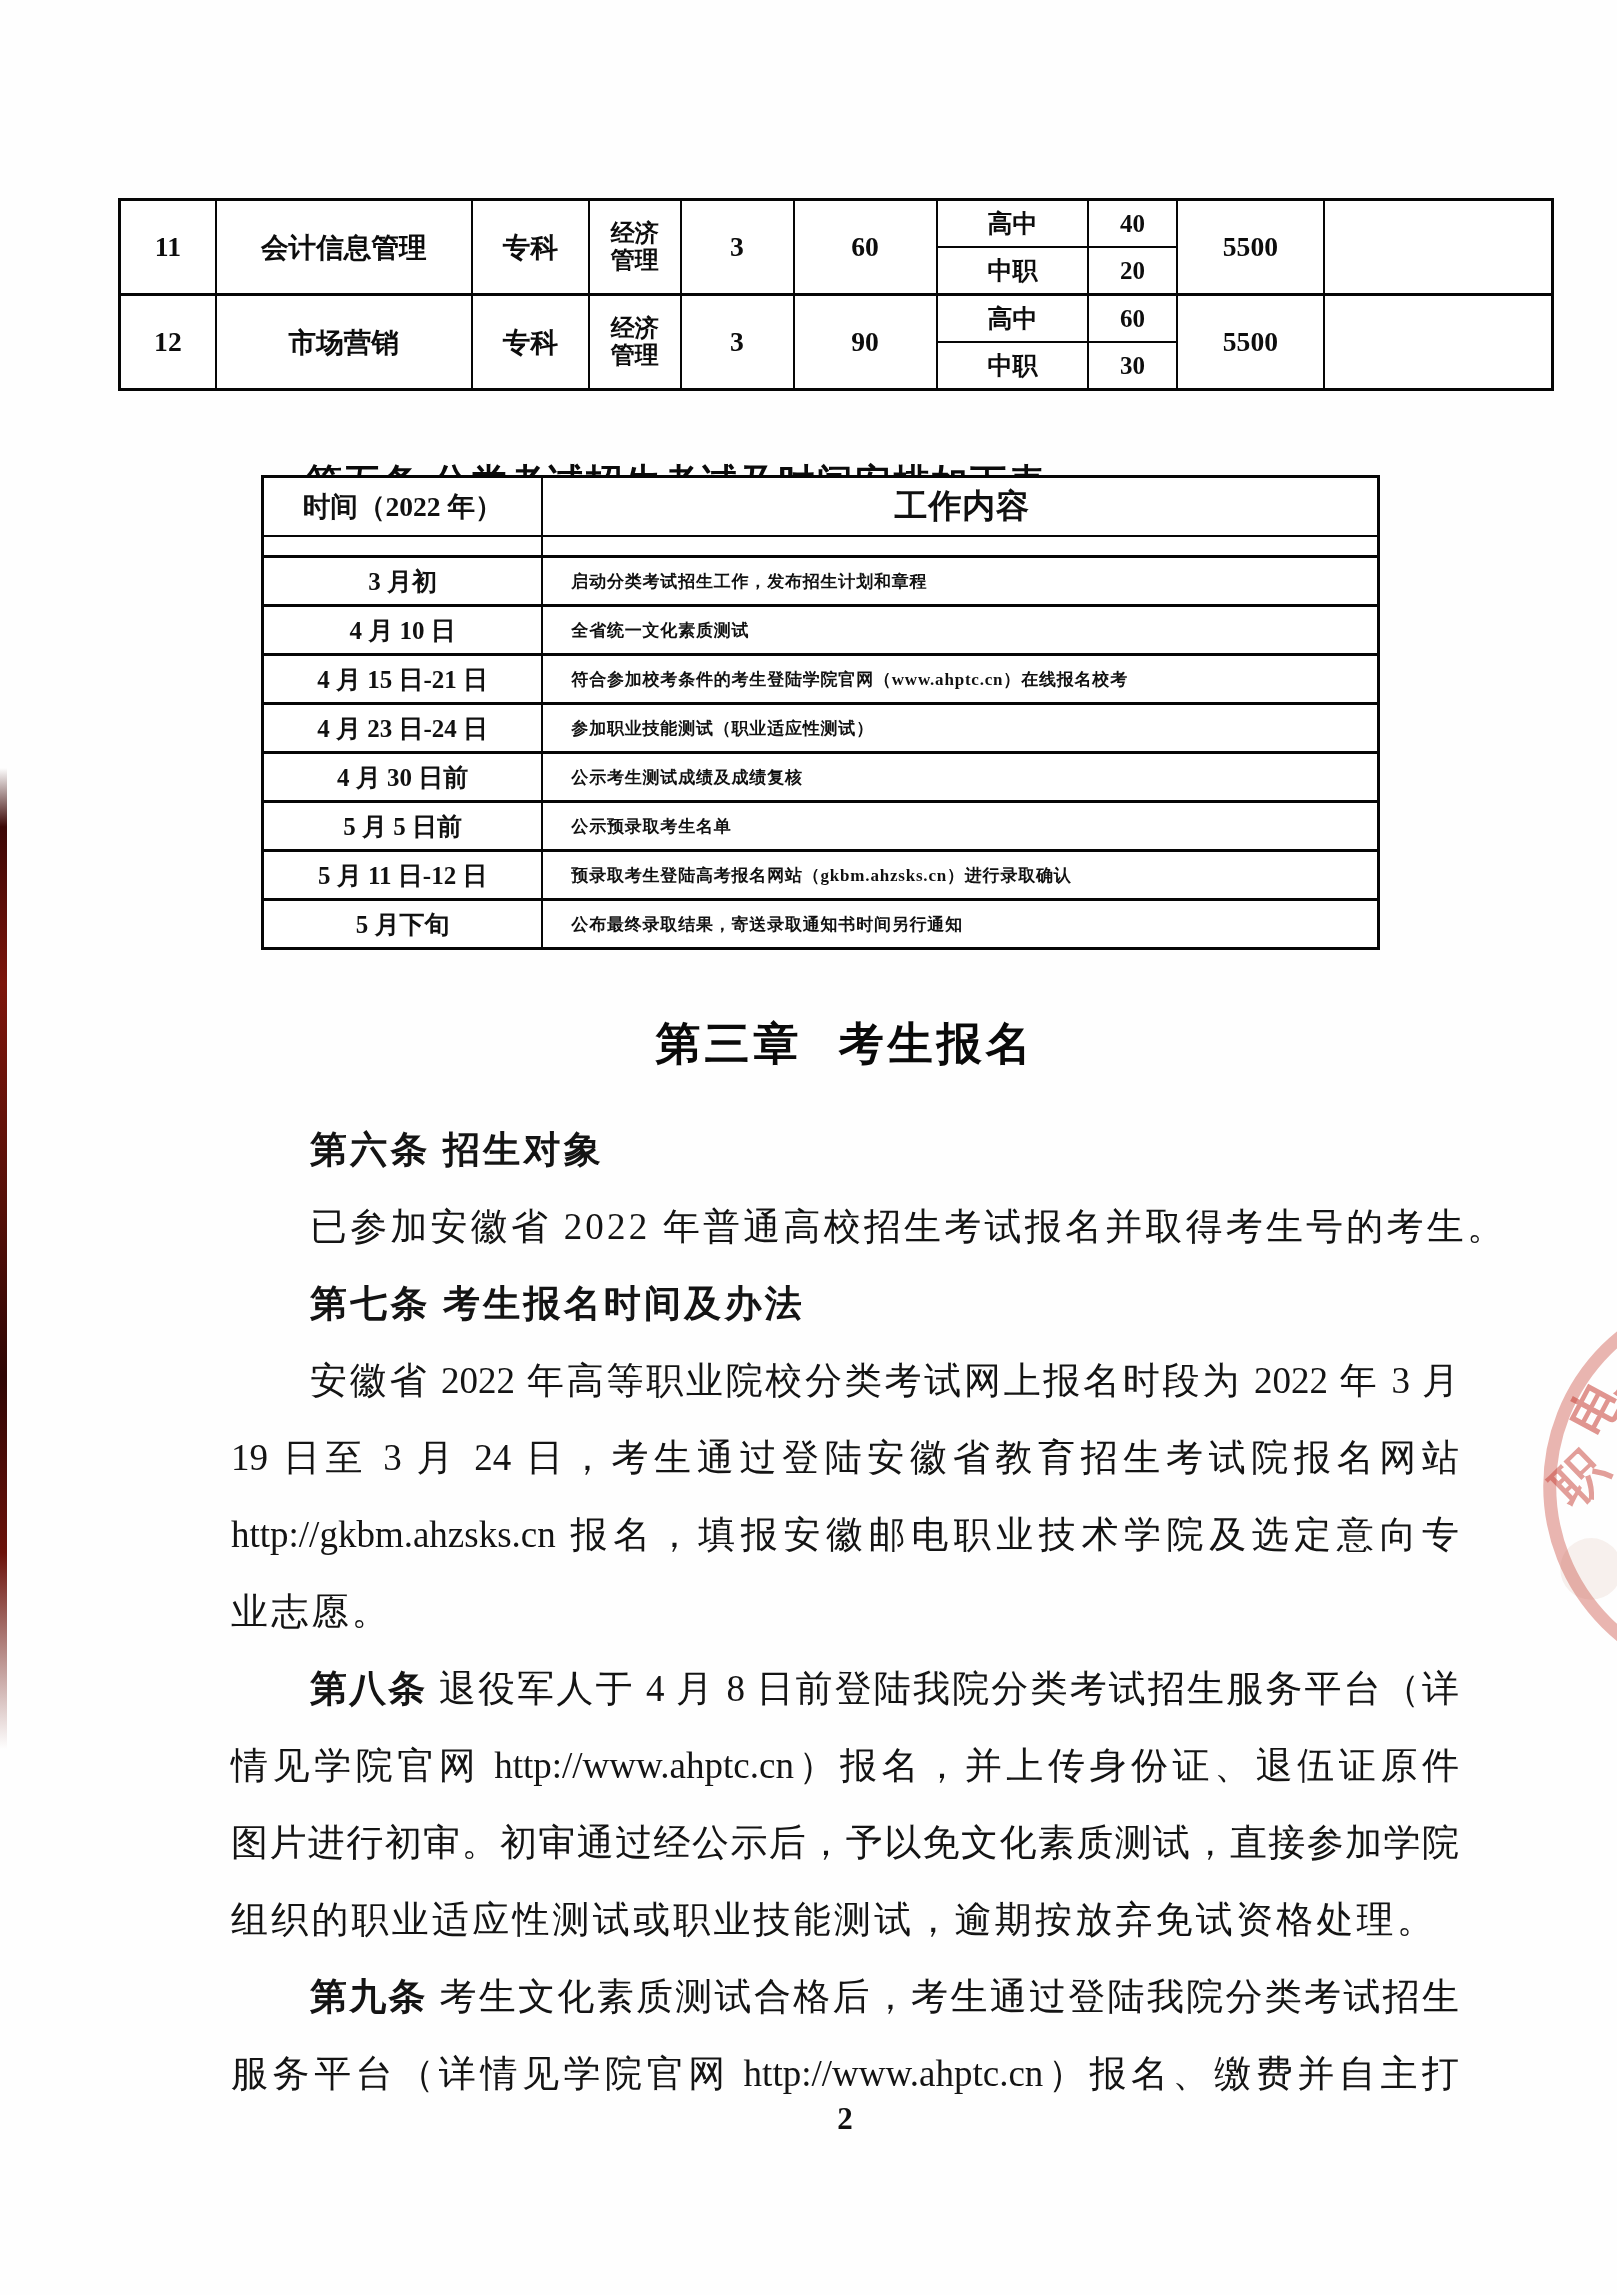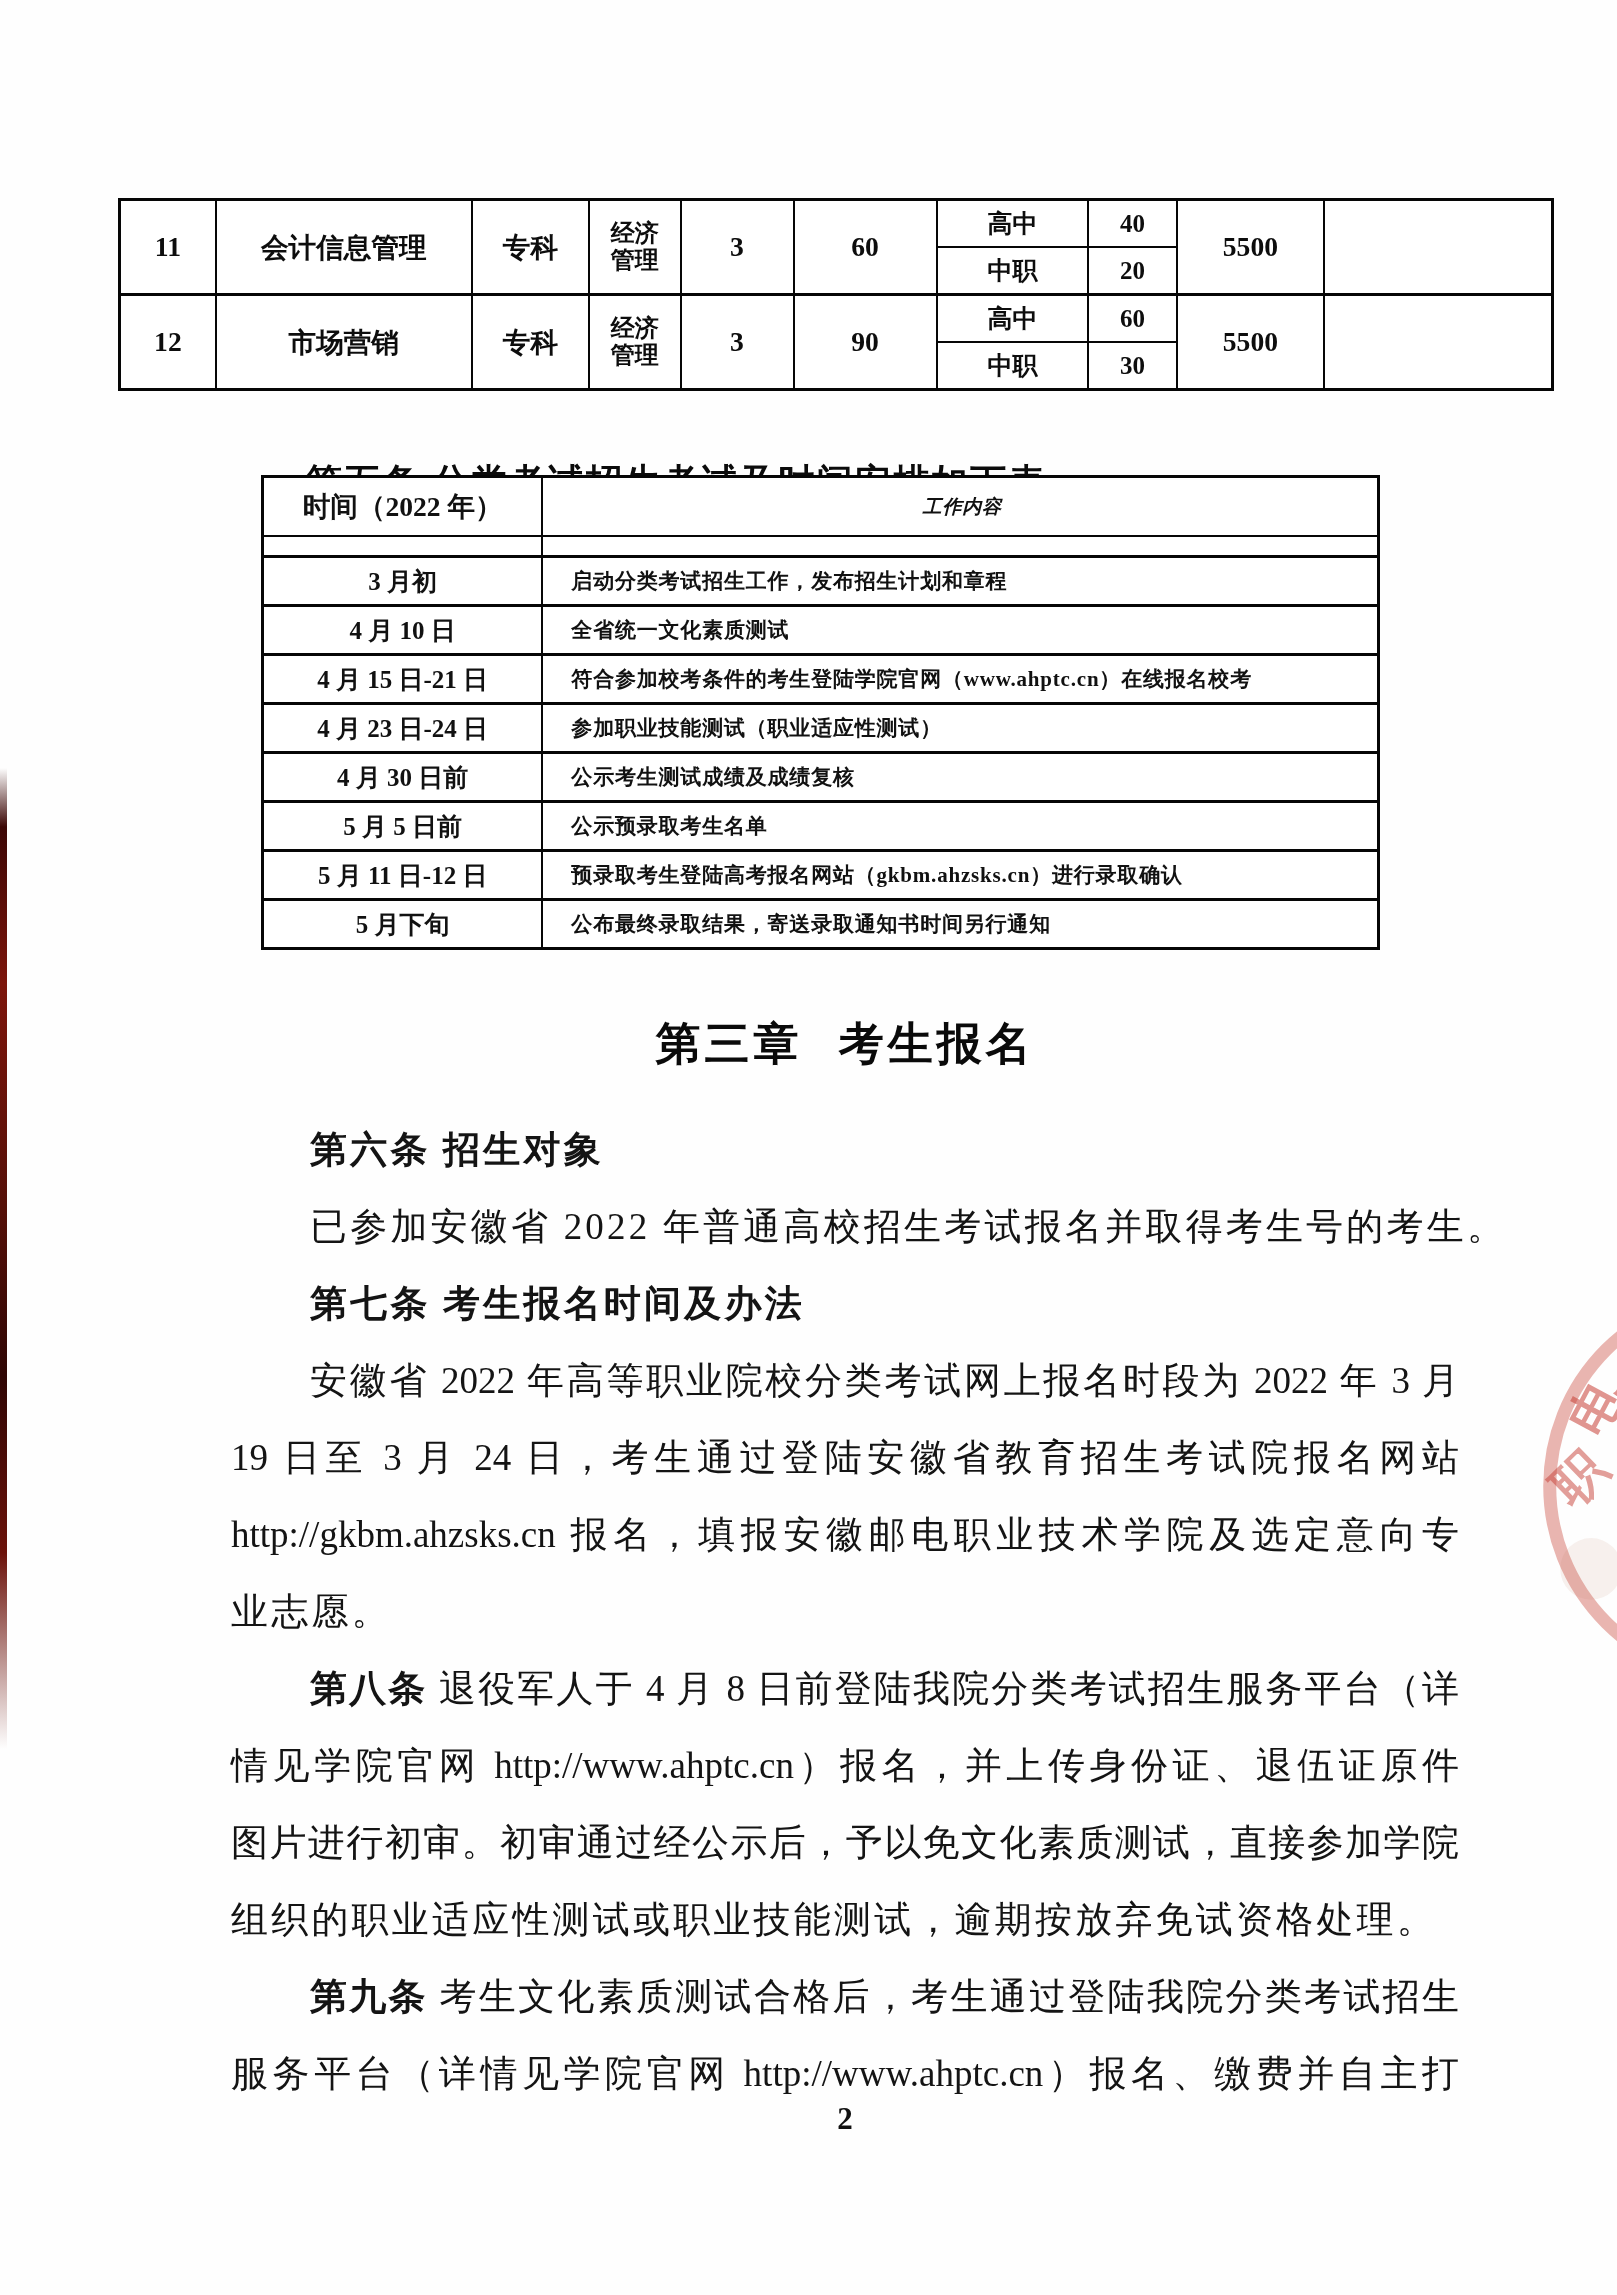--- a/index.html
+++ b/index.html
@@ -31,23 +31,23 @@
 
   
   #art5{left:306px;top:420px;font-size:36px;font-weight:bold;letter-spacing:2.4px;color:#0b0b0b;margin-top:38px;}
 
   
   #sched{
     left:261px;top:475px;width:1119px;border:3.2px solid #060606;box-sizing:border-box;background:#fff;
   }
   .srow{display:grid;grid-template-columns:25.1% 1fr;}
   .srow .tcell{border-right:2.4px solid #060606;display:flex;align-items:center;justify-content:center;font-weight:bold;font-size:25px;}
-  .srow .ccell{display:flex;align-items:center;padding-left:18px;font-weight:bold;font-size:21px;letter-spacing:0.8px;}
+  .srow .ccell{display:flex;align-items:center;padding-left:18px;font-weight:bold;font-size:17px;letter-spacing:0.8px;}
   .srow.head{height:57px;border-bottom:2.4px solid #060606;text-align:right;}
-  .srow.head .ccell{justify-content:center;padding-left:4px;font-size:19px;font-style:italic;}
+  .srow.head .ccell{justify-content:center;padding-left:4px;font-size:33px;}
   .srow.head .tcell{font-size:27.6px;}
   .srow.spacer{height:18px;border-bottom:3.2px solid #060606;}
   .srow.data{height:46px;border-bottom:3.2px solid #060606;gap:10px;}
   .srow.data:last-child{border-bottom:none;}
 
   
   #chap{left:231px;top:1014px;width:1228px;text-align:center;font-size:45px;font-weight:bold;
         letter-spacing:4px;word-spacing:21px;color:#0a0a0a;}
 
   

